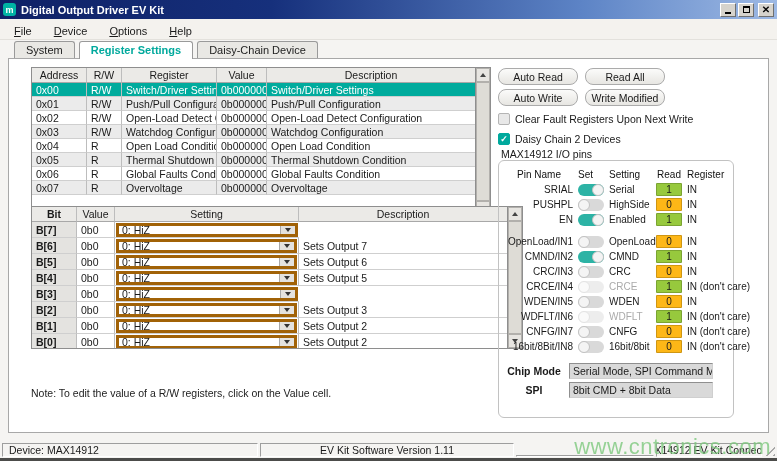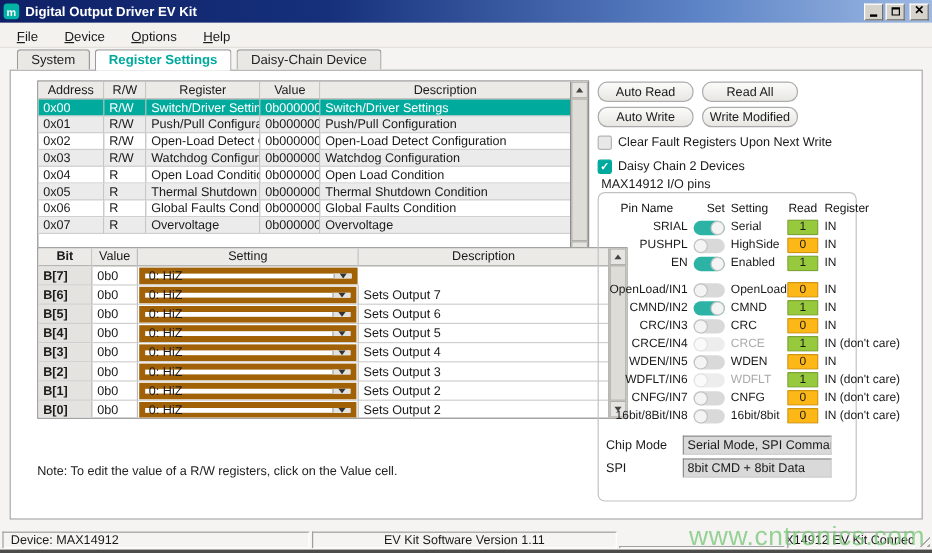--- a/index.html
+++ b/index.html
@@ -44,21 +44,21 @@
     white-space:nowrap;overflow:hidden;display:flex;align-items:center;}
   .cell:last-child{border-right:none;}
   .thead .cell{background:#ebeae7;justify-content:center;border-bottom:1px solid #a8a8a8;height:15px;}
   .reg-row{height:14px;}
   .reg-row.alt .cell{background:#ebebeb;}
   .reg-row.selected .cell{background:var(--selrow,#00ab9d);color:#fff;}
   .r-addr{width:55px;}.r-rw{width:35px;}.r-reg{width:95px;}.r-val{width:50px;}.r-desc{flex:1;}
   .bit-row{height:16px;}
   .b-bit{width:45px;background:#e4e3e0;font-weight:bold;}
   .b-val{width:38px;}.b-set{width:184px;padding:0 1px;}.b-desc{flex:1;}
-  .combo{display:flex;width:100%;height:14px;border:5px solid #a16207;background:#fff;align-items:center;}
+  .combo{display:flex;width:100%;height:14px;border:3px solid #a16207;background:#fff;align-items:center;}
   .combo-text{flex:1;padding:0 3px;white-space:nowrap;overflow:hidden;}
   .combo-btn{width:15px;height:100%;background:#e4e2de;border-left:1px solid #a8a8a8;
     display:flex;align-items:center;justify-content:center;}
   .combo-btn::after{content:"";border-left:3px solid transparent;border-right:3px solid transparent;border-top:4px solid #333;}
   
   .vscroll{width:15px;border-left:1px solid #8e8e8e;background:#f1f0ec;display:flex;flex-direction:column;}
   .sb-btn{height:14px;background:#e7e5e1;border:1px solid #b2b0ac;display:flex;align-items:center;justify-content:center;}
   .sb-btn.up::after{content:"";border-left:3px solid transparent;border-right:3px solid transparent;border-bottom:4px solid #444;}
   .sb-btn.down::after{content:"";border-left:3px solid transparent;border-right:3px solid transparent;border-top:4px solid #444;}
   .sb-thumb{flex:1;background:#dedcd6;border:1px solid #b2b0ac;}
@@ -68,45 +68,45 @@
     grid-template-columns:80px 80px;grid-column-gap:7px;grid-row-gap:4px;}
   .push-btn{height:17px;background:linear-gradient(#fbfbfa,#e7e6e2);border:1px solid #ababab;
     border-radius:8px;font-size:10.5px;display:flex;align-items:center;justify-content:center;cursor:default;}
   .cb-col{position:absolute;left:489px;top:52px;}
   .cb-row{display:flex;align-items:center;height:16px;margin-bottom:4px;font-size:10.5px;}
   .checkbox{width:12px;height:12px;border-radius:2px;background:#e8e8e8;border:1px solid #b4b4b4;
     margin-right:5px;display:flex;align-items:center;justify-content:center;flex:0 0 12px;}
   .checkbox.checked{background:var(--accent,#00a99d);border-color:var(--accent,#00a99d);}
   .checkbox.checked::after{content:"\2713";color:#fff;font-size:9px;font-weight:bold;}
   .pins-title{position:absolute;left:492px;top:89px;font-size:10.5px;}
-  .pins-box{position:absolute;left:489px;top:101px;width:216px;height:258px;
+  .pins-box{position:absolute;left:489px;top:101px;width:236px;height:258px;
     border:1px solid #c2c2c2;border-radius:6px;padding:6px 4px 6px 6px;font-size:10px;
     display:flex;flex-direction:column;}
   .pin-row{display:grid;grid-template-columns:68px 26px 42px 26px 1fr;
     grid-column-gap:5px;align-items:center;height:15px;flex:0 0 15px;}
   .pin-row.hdr{font-size:10px;color:#111;}
-  .ph-name{text-align:center;}.ph-set{text-align:right;}.ph-read{text-align:center;}
+  .ph-name{text-align:center;}.ph-set{text-align:left;}.ph-read{text-align:center;}
   .pin-name{text-align:right;white-space:nowrap;}
   .toggle{width:26px;height:12px;border-radius:6px;background:#d9d9d9;position:relative;}
   .toggle.on{background:#2db3a5;}
   .toggle .knob{position:absolute;top:0;left:0;width:12px;height:12px;border-radius:50%;
     background:#f4f4f4;border:1px solid #c2c2c2;}
   .toggle.on .knob{left:auto;right:0;}
   .toggle.disabled{opacity:.45;}
   .pin-setting{white-space:nowrap;}
   .pin-setting.disabled{color:#aaa;}
   .read-box{width:26px;height:13px;border-radius:1px;display:flex;align-items:center;justify-content:center;
     font-size:10px;border:1px solid rgba(0,0,0,.18);}
   .read-box.high{background:var(--readhigh,#97c93d);}
   .read-box.low{background:var(--readlow,#fdb717);}
   .pin-dir{white-space:nowrap;overflow:visible;}
   .spacer6{flex:0 0 7px;}
   .field-row{display:grid;grid-template-columns:58px 1fr;grid-column-gap:6px;align-items:center;
     height:19px;flex:0 0 19px;font-size:10.5px;}
-  .field-label{text-align:left;white-space:nowrap;}
+  .field-label{text-align:center;white-space:nowrap;font-weight:bold;}
   .field-box{height:16px;background:#d9d9d9;border:1px solid;border-color:#8f8f8f #cfcfcf #cfcfcf #8f8f8f;
     padding:1px 3px;margin-right:16px;white-space:nowrap;overflow:hidden;}
   
   .statusbar{position:absolute;left:1px;right:1px;bottom:3px;height:20px;display:flex;background:#f5f4f2;font-size:10.5px;align-items:flex-end;}
   .status-sec{border:1px solid;border-color:#9e9e9e #ffffff #ffffff #9e9e9e;margin:1px;
     display:flex;align-items:center;padding:0 6px;white-space:nowrap;overflow:hidden;}
   .ss1{width:256px;}
   .ss2{width:254px;justify-content:center;}
   .ss3{width:138px;}
   .ss4{flex:1;justify-content:center;margin-right:14px;}
@@ -280,21 +280,20 @@
           </div>
           <div class="trow bit-row">
             <span class="cell b-bit">B[3]</span>
             <span class="cell b-val">0b0</span>
             <span class="cell b-set">
               <div class="combo">
                 <span class="combo-text">0: HiZ</span>
                 <span class="combo-btn"></span>
               </div>
             </span>
-            <span class="cell b-desc">Sets Output 4</span>
           </div>
           <div class="trow bit-row">
             <span class="cell b-bit">B[2]</span>
             <span class="cell b-val">0b0</span>
             <span class="cell b-set">
               <div class="combo">
                 <span class="combo-text">0: HiZ</span>
                 <span class="combo-btn"></span>
               </div>
             </span>

